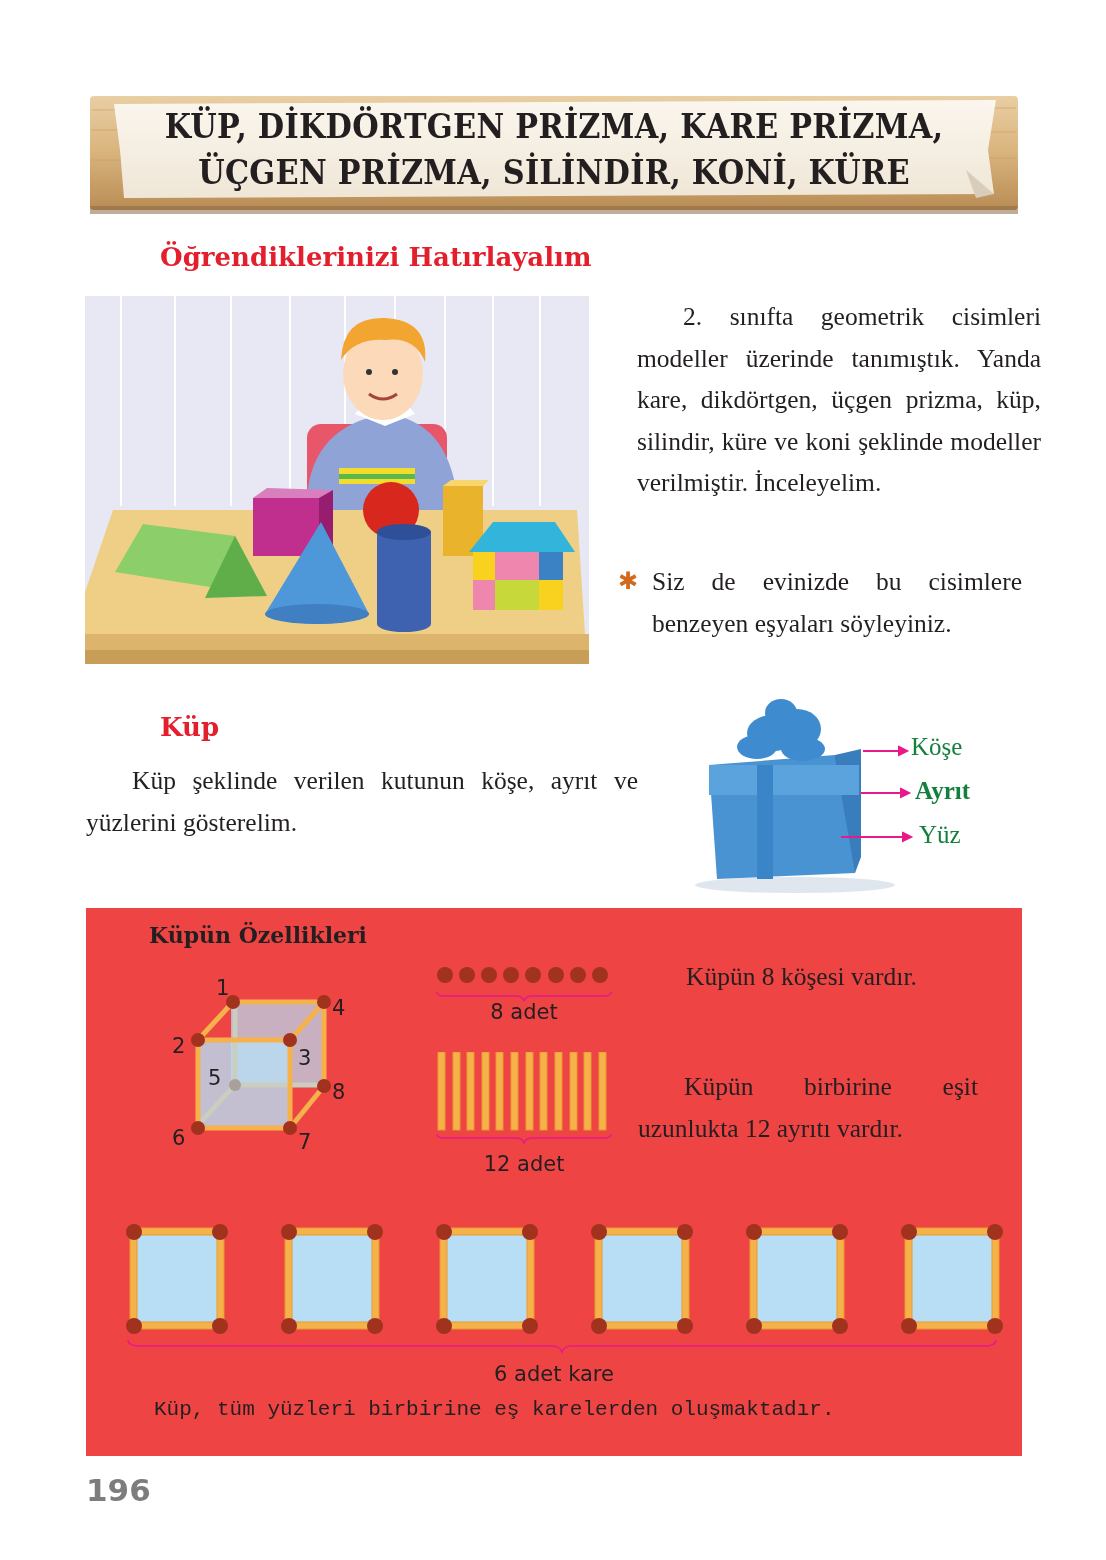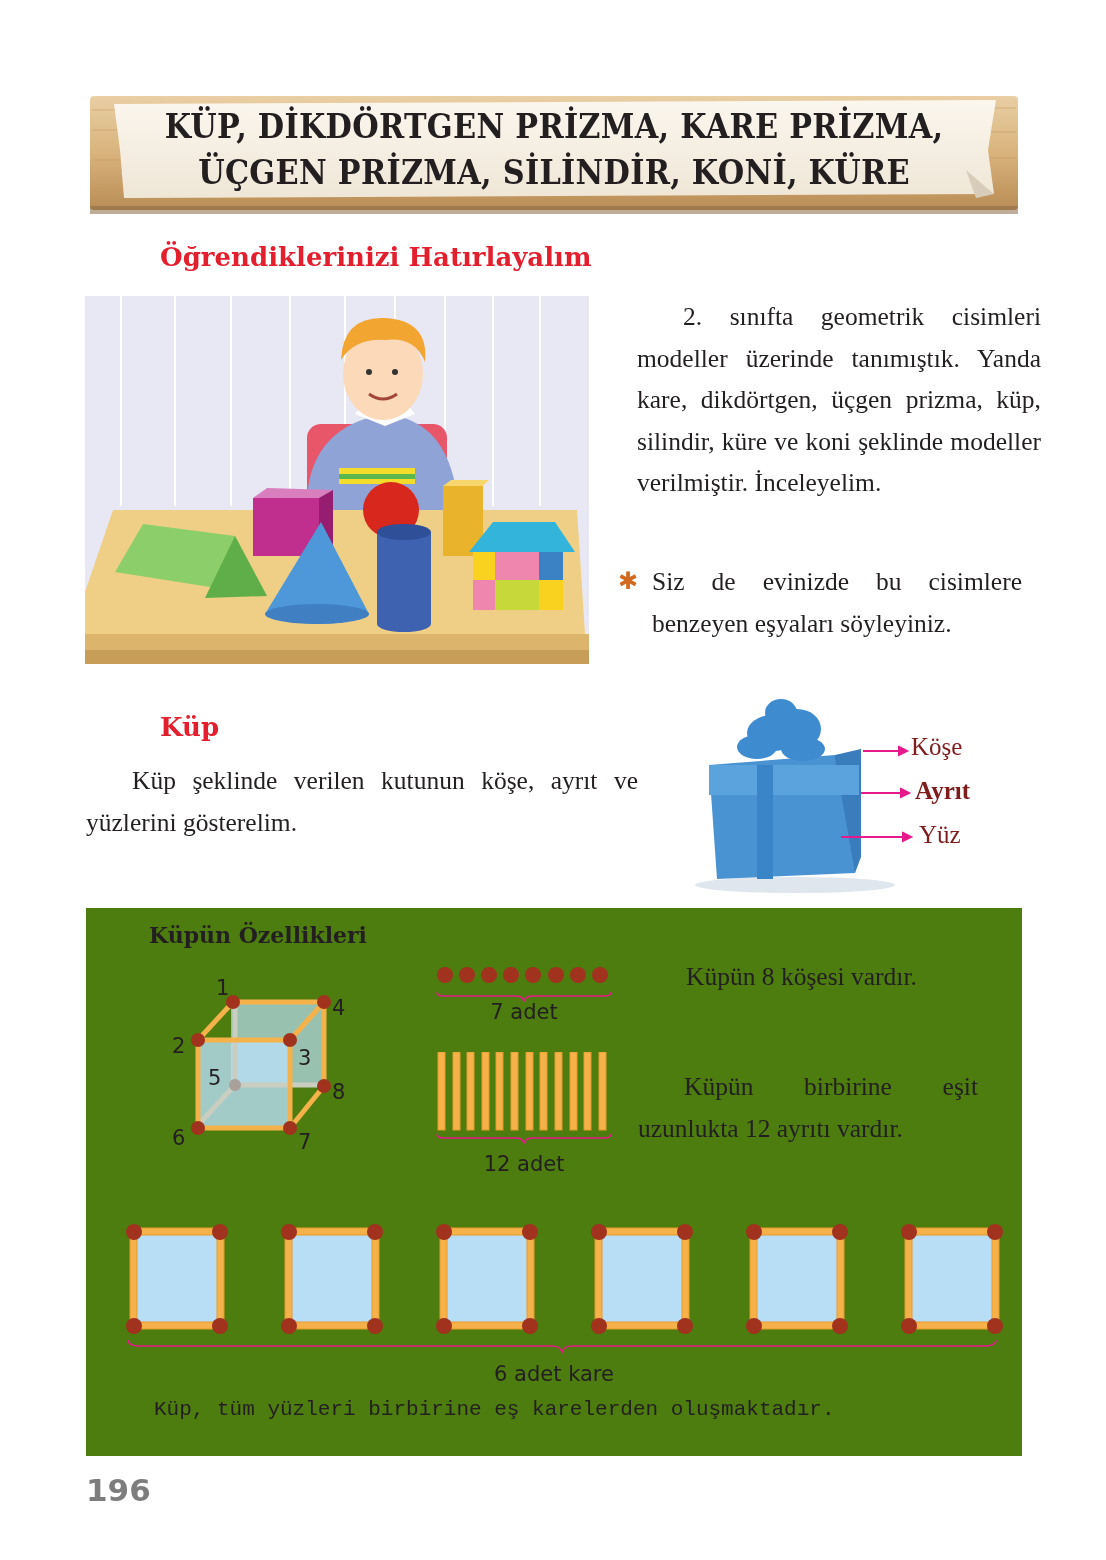--- a/index.html
+++ b/index.html
@@ -25,24 +25,24 @@
   .tip { position: absolute; left: 618px; top: 561px; width: 404px; font-family: "Liberation Serif", serif;
     font-size: 25.5px; line-height: 41.5px; }
   .tip .star { position: absolute; left: 0; top: 0; color: #d2691e; font-size: 24px; }
   .tip .tip-text { display: block; padding-left: 34px; text-align: justify; }
 
   .kup-text { position: absolute; left: 86px; top: 760px; width: 552px; font-family: "Liberation Serif", serif;
     font-size: 25.5px; line-height: 42px; }
   .kup-text p { text-indent: 46px; text-align: justify; }
 
   .gift { position: absolute; left: 685px; top: 693px; width: 300px; height: 205px; }
-  .gift-label { position: absolute; font-family: "Liberation Serif", serif; font-size: 25px; color: #7f1d1d; }
+  .gift-label { position: absolute; font-family: "Liberation Serif", serif; font-size: 25px; color: #15803d; }
 
   
-  .panel { position: absolute; left: 86px; top: 908px; width: 936px; height: 548px; background: #4d7c0f; }
+  .panel { position: absolute; left: 86px; top: 908px; width: 936px; height: 548px; background: #ef4444; }
   .panel-title { position: absolute; left: 63px; top: 14px; font-family: "DejaVu Serif", serif; font-weight: bold; font-size: 22px; }
   .cube-fig { position: absolute; left: 78px; top: 70px; width: 200px; height: 190px; }
   .vlabel { position: absolute; font-family: "DejaVu Sans", sans-serif; font-size: 21px; color: #231f20; }
   .dots { position: absolute; left: 350px; top: 52px; width: 175px; height: 30px; }
   .brace { position: absolute; }
   .count-label { position: absolute; font-family: "DejaVu Sans", sans-serif; font-size: 21px; color: #231f20; text-align: center; }
   .sticks { position: absolute; left: 350px; top: 144px; width: 176px; height: 80px; }
   .prop-text { position: absolute; font-family: "Liberation Serif", serif; font-size: 25.5px; line-height: 42px; }
   .p-corners { left: 600px; top: 48px; }
   .p-edges { left: 552px; top: 158px; width: 340px; text-align: justify; }
@@ -247,21 +247,21 @@
         <circle cx="97" cy="15" r="8"></circle>
           <circle cx="120" cy="15" r="8"></circle>
           <circle cx="142" cy="15" r="8"></circle>
           <circle cx="164" cy="15" r="8"></circle>
       </g>
     </svg>
   </div>
   <svg class="brace" style="left:350px; top:82px;" width="176" height="12" viewBox="0 0 176 12">
     <path d="M1 2 Q1 6 8 6 L80 6 Q86 6 88 11 Q90 6 96 6 L168 6 Q175 6 175 2" stroke="#e8198b" stroke-width="1.5" fill="none"></path>
   </svg>
-  <div class="count-label" style="left:350px; top:92px; width:176px;">7 adet</div>
+  <div class="count-label" style="left:350px; top:92px; width:176px;">8 adet</div>
 
   <div class="sticks">
     <svg width="176" height="80" viewBox="0 0 176 80">
       <g fill="#f6b24a" stroke="#e79a2c" stroke-width="1">
         <rect x="2" y="0" width="7" height="78"></rect>
           <rect x="17" y="0" width="7" height="78"></rect>
           <rect x="31" y="0" width="7" height="78"></rect>
         <rect x="46" y="0" width="7" height="78"></rect>
           <rect x="60" y="0" width="7" height="78"></rect>
           <rect x="75" y="0" width="7" height="78"></rect>

